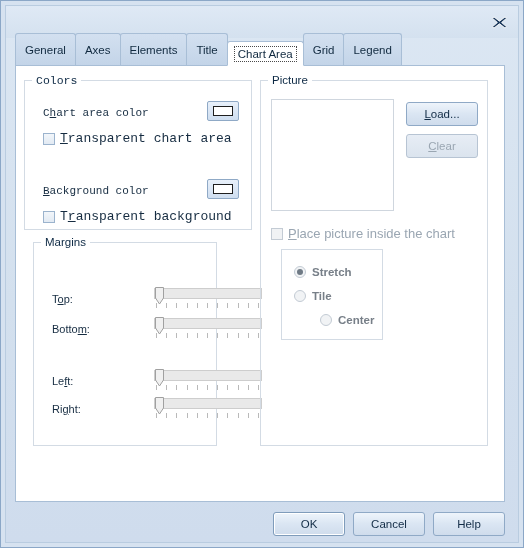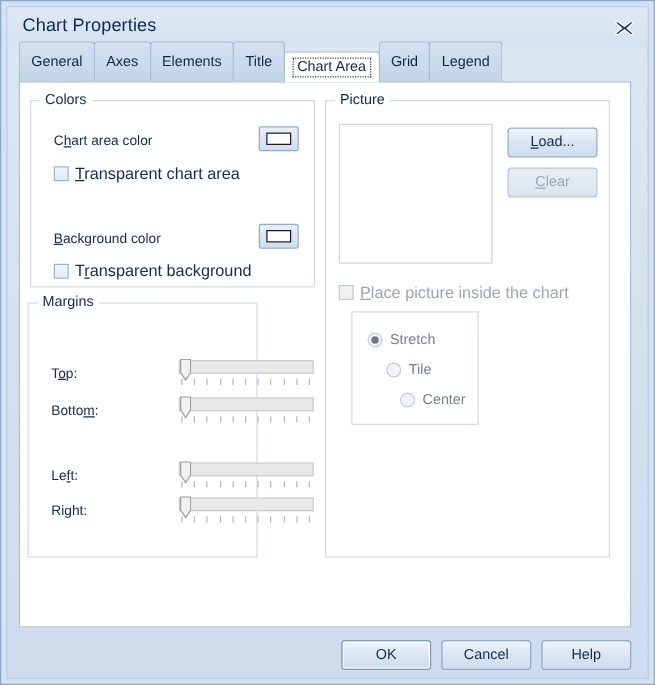--- a/index.html
+++ b/index.html
@@ -117,22 +117,22 @@
     position: absolute;
     top: -7px; left: 7px;
     padding: 0 4px;
     background: #ffffff;
     font-size: 11.5px;
     color: #0d2944;
     white-space: nowrap;
   }
 
   
-  #group-colors  { left: 8px;   top: 14px;  width: 228px; height: 150px; }
-  #group-margins { left: 6px;   top: 176px; width: 184px; height: 204px; }
+  #group-colors  { left: 8px;   top: 14px;  width: 228px; height: 150px; font-family: Liberation Mono, monospace; }
+  #group-margins { left: 17px;   top: 176px; width: 184px; height: 204px; }
   #group-picture { left: 244px; top: 14px;  width: 228px; height: 366px; }
 
   
   .lbl {
     position: absolute;
     font-size: 11px;
     color: #162c41;
     white-space: nowrap;
   }
   .lbl u { text-decoration: underline; text-underline-offset: 1px; }
@@ -249,20 +249,21 @@
     position: absolute;
     box-sizing: border-box;
     border: 1px solid #d3dbe4;
     background: transparent;
   }
   .radio-row {
     position: absolute;
     display: flex; align-items: center;
     white-space: nowrap;
     cursor: default;
+    font-weight: bold;
   }
   .radio-circle {
     width: 12px; height: 12px;
     box-sizing: border-box;
     border-radius: 50%;
     background: #f1f3f5;
     border: 1px solid #c3cbd4;
     margin-right: 6px;
     flex: none;
     display: flex; align-items: center; justify-content: center;
@@ -282,21 +283,20 @@
     top: 511px;
   }
 </style>
 </head>
 <body>
 
 <div class="dialog">
   <div class="dialog-inner-frame"></div>
 
   <div class="titlebar">
-    <div class="title-text">Chart Properties</div>
     <div class="close-btn">
       <svg width="17" height="15" viewBox="0 0 17 15">
         <path d="M3 2 L8.5 6.2 L14 2 L15.6 3.2 L10.6 7.5 L15.6 11.8 L14 13 L8.5 8.8 L3 13 L1.4 11.8 L6.4 7.5 L1.4 3.2 Z" fill="#1c3a5e" stroke="#ffffff" stroke-width="0.9"></path>
       </svg>
     </div>
   </div>
 
   <div class="tabstrip">
     <div class="tab">
       <span>General</span>
@@ -471,21 +471,21 @@
       <div class="cb-row disabled" style="left:10px; top:145px;">
         <span class="cb-box"></span>
         <span class="cb-label"><u>P</u><span>lace picture inside the chart</span></span>
       </div>
 
       <div class="radio-group-box" style="left:20px; top:168px; width:102px; height:91px;">
         <div class="radio-row" style="left:12px; top:16px;">
           <span class="radio-circle checked"></span>
           <span class="radio-label">Stretch</span>
         </div>
-        <div class="radio-row" style="left:27px; top:40px;">
+        <div class="radio-row" style="left:12px; top:40px;">
           <span class="radio-circle"></span>
           <span class="radio-label">Tile</span>
         </div>
         <div class="radio-row" style="left:12px; top:64px;padding-left:26px;">
           <span class="radio-circle"></span>
           <span class="radio-label">Center</span>
         </div>
       </div>
     </div>
   </div>

